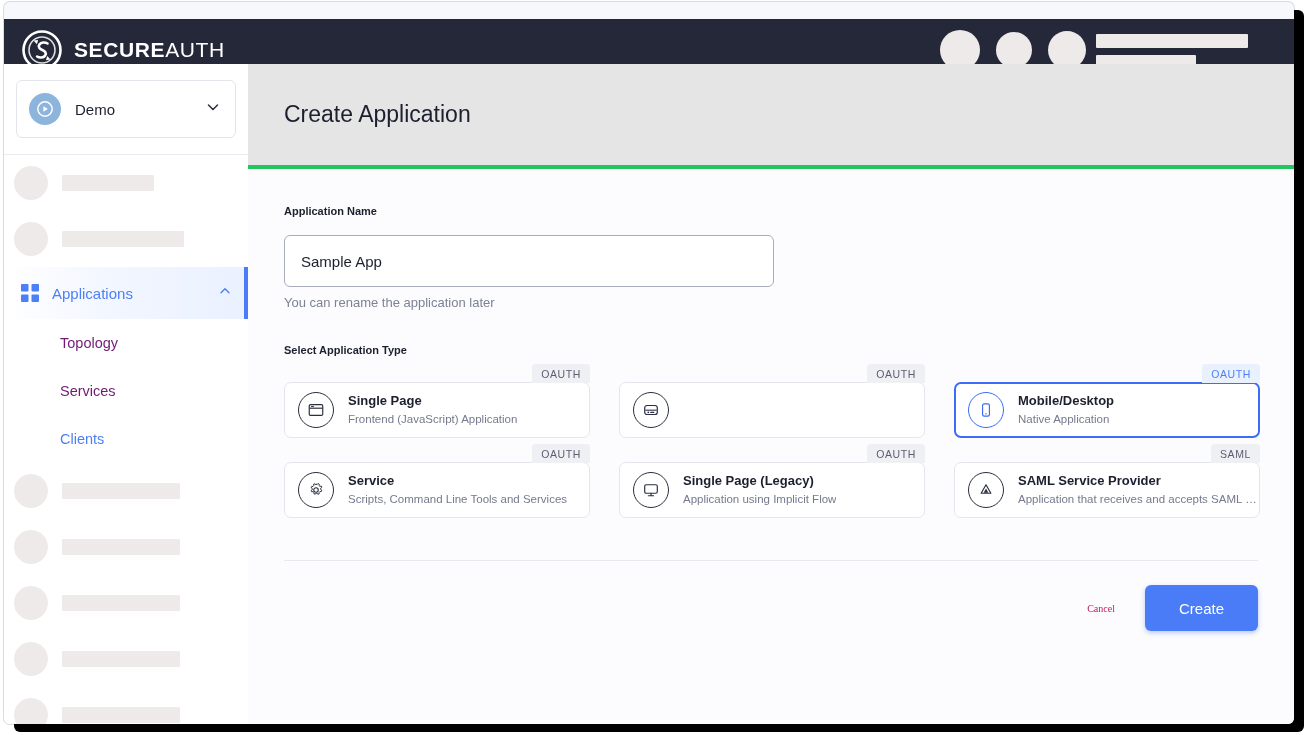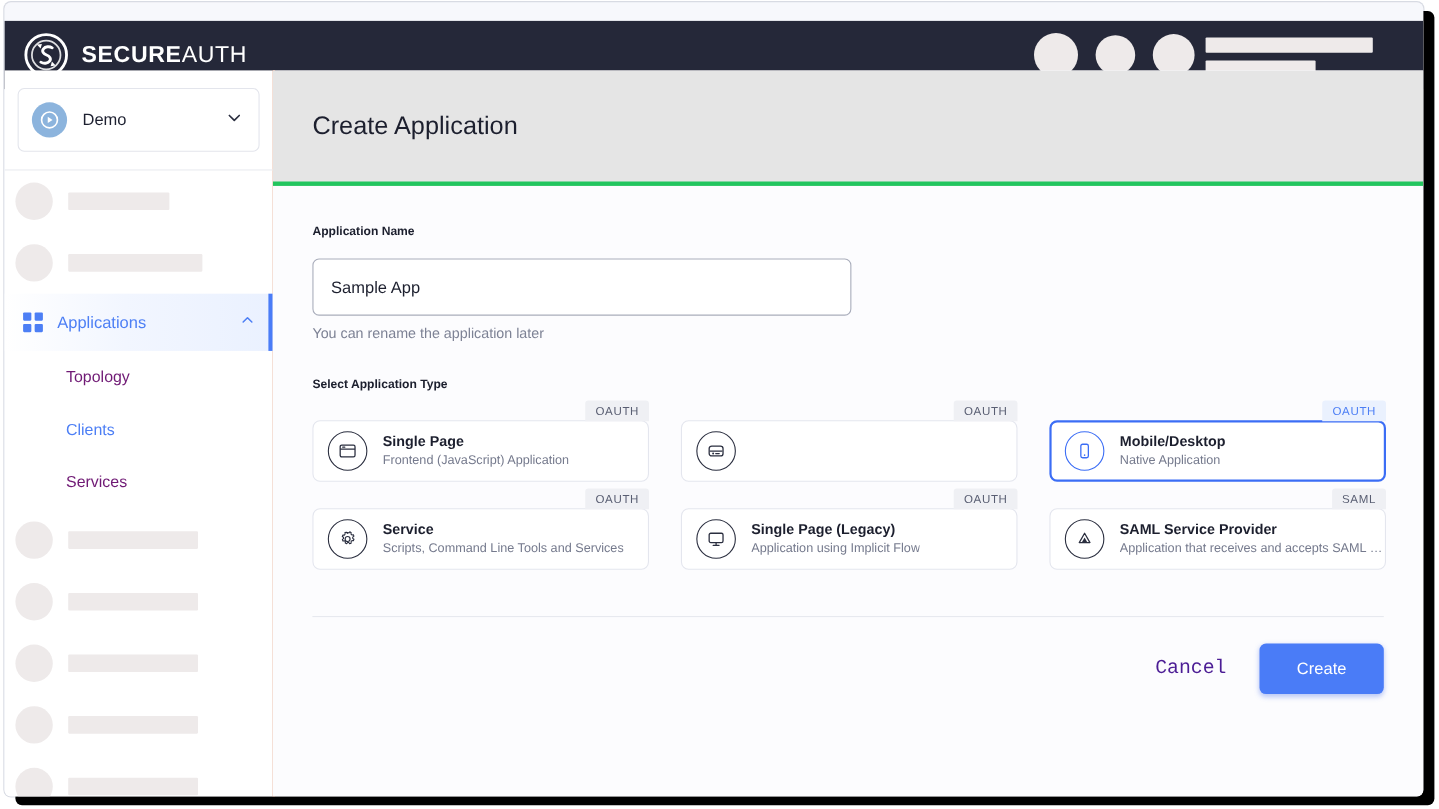--- a/index.html
+++ b/index.html
@@ -274,23 +274,23 @@
   .actions {
     display: flex;
     align-items: center;
     justify-content: flex-end;
     gap: 8px;
     padding-top: 24px;
   }
   .btn-cancel {
     border: none;
     background: transparent;
-    color: #4c1d95;
-    font-size: 18px;
-    font-family: Liberation Mono, monospace;
+    color: #be185d;
+    font-size: 10px;
+    font-family: Liberation Serif, serif;
     padding: 12px 22px;
     cursor: pointer;
   }
   .btn-create {
     border: none;
     background: #4a7cf7;
     color: #ffffff;
     font-size: 15px;
     font-family: "Liberation Sans", sans-serif;
     padding: 0 34px;
@@ -373,22 +373,22 @@
       </span>
       <span class="nav-label">Applications</span>
       <span>
         <svg class="nav-chevron" viewBox="0 0 16 16" fill="none">
           <path d="M3.5 10L8 5.5 12.5 10" stroke="#4d7ff5" stroke-width="1.6" stroke-linecap="round" stroke-linejoin="round"></path>
         </svg>
       </span>
     </div>
 
     <div class="subnav-item">Topology</div>
+    <div class="subnav-item">Services</div>
     <div class="subnav-item active">Clients</div>
-    <div class="subnav-item">Services</div>
 
     <div class="sk-row">
       <span class="sk-circle" style="width:34px;height:34px;"></span>
       <span class="sk-bar" style="width:118px;height:16px;"></span>
     </div>
     <div class="sk-row">
       <span class="sk-circle" style="width:34px;height:34px;"></span>
       <span class="sk-bar" style="width:118px;height:16px;"></span>
     </div>
     <div class="sk-row">

